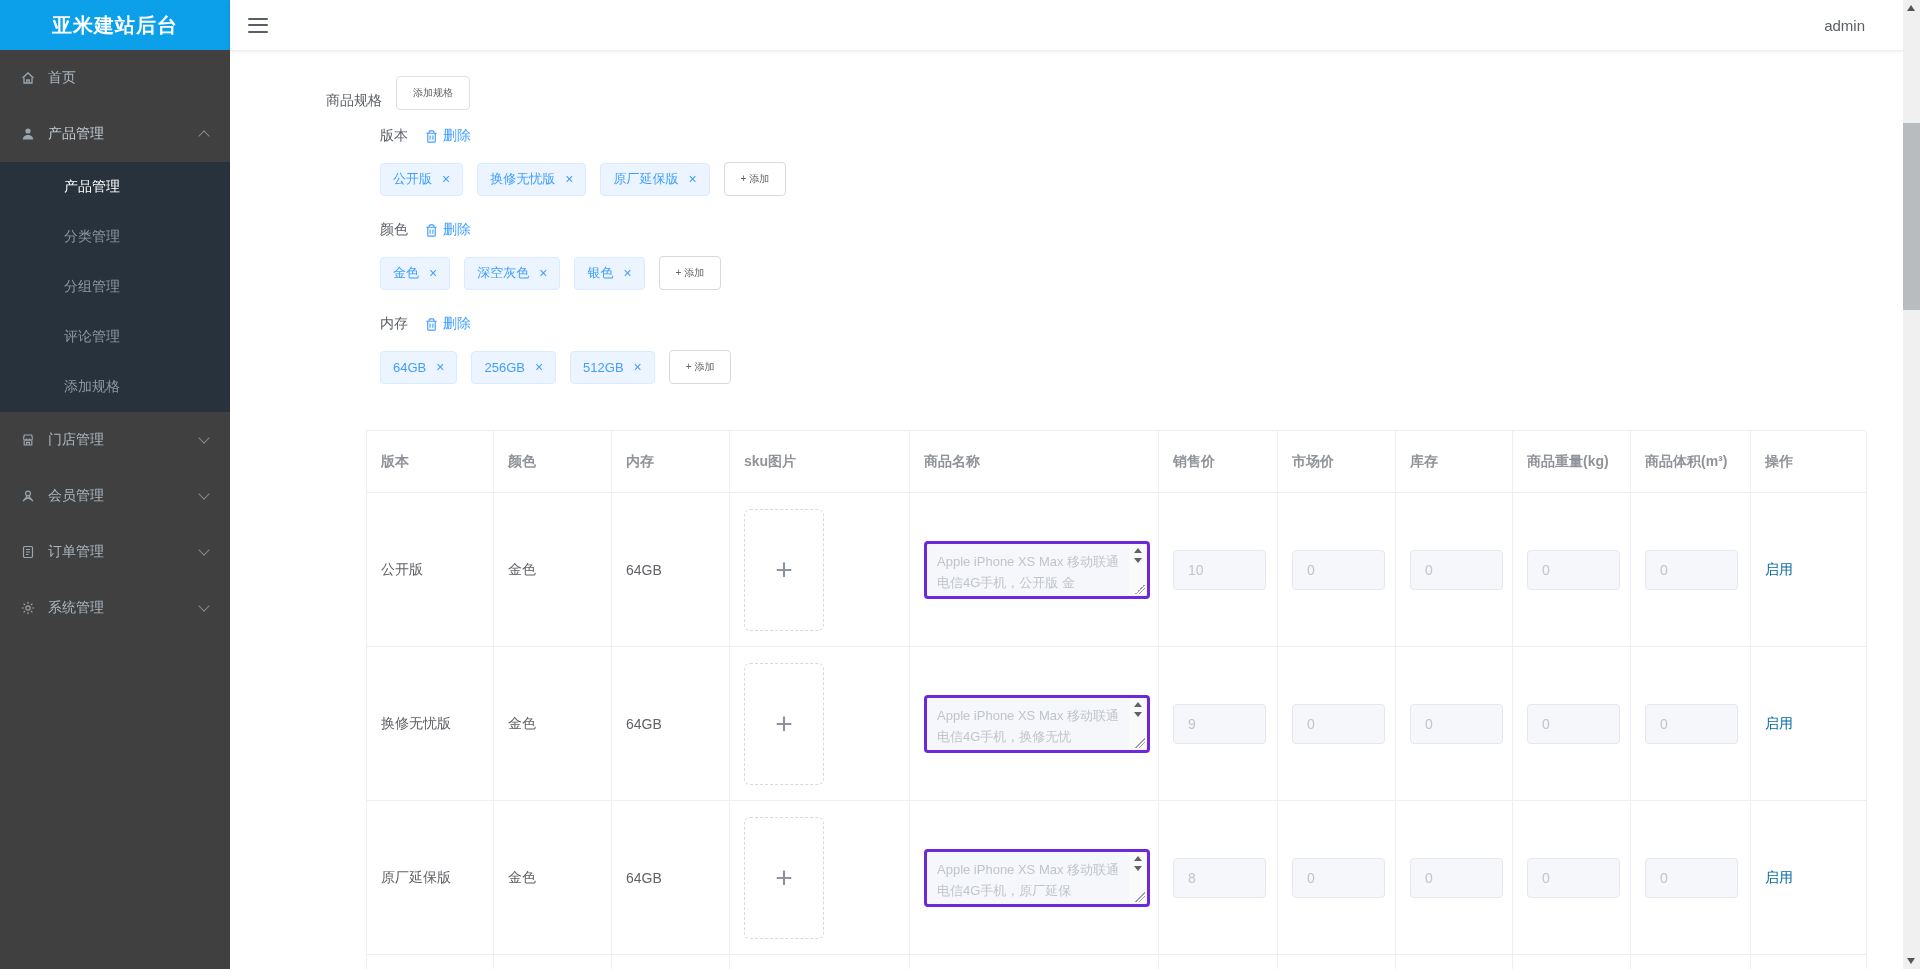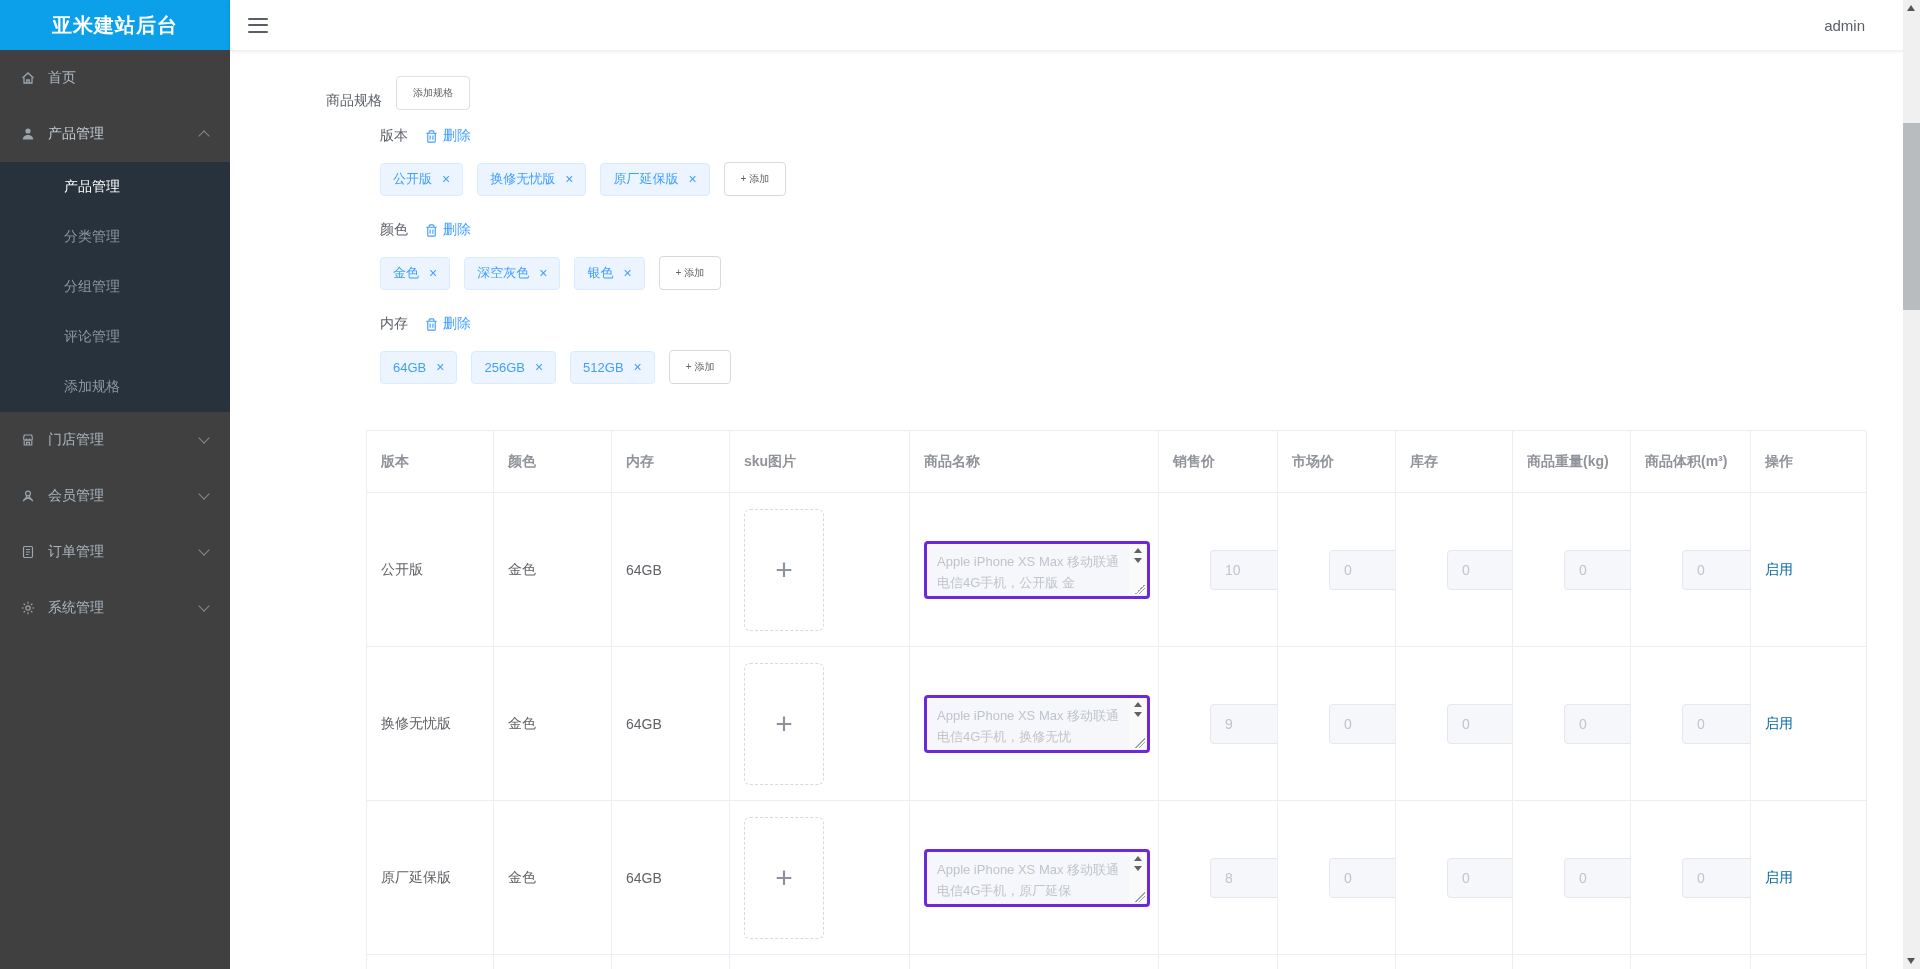--- a/index.html
+++ b/index.html
@@ -79,21 +79,21 @@
     border-bottom:5px solid #606266; margin-bottom:5px; }
   .arrow-down { width:0; height:0; border-left:4px solid transparent; border-right:4px solid transparent;
     border-top:5px solid #606266; }
   .grip { position:absolute; right:1px; bottom:1px; width:12px; height:12px; }
   .grip::before { content:""; position:absolute; right:1px; bottom:1px; width:10px; height:10px;
     background:linear-gradient(135deg, transparent 50%, #9aa0a6 50%, #9aa0a6 56%, transparent 56%,
       transparent 68%, #9aa0a6 68%, #9aa0a6 74%, transparent 74%); }
 
   .num-input { width:93px; height:40px; background:#f5f7fa; border:1px solid #e4e7ed;
     border-radius:4px; color:#c0c4cc; font-size:14px; padding-left:14px;
-    font-family:"Liberation Sans","DejaVu Sans",sans-serif; outline:none;margin-left:37px; }
+    font-family:"Liberation Sans","DejaVu Sans",sans-serif; outline:none; }
   .enable-link { color:#0369a1; font-size:14px; cursor:pointer; }
 
   
   .os-scrollbar { position:fixed; top:0; right:0; width:17px; height:969px;
     background:#f0f0f0; z-index:50; }
   .sb-arrow-up { position:absolute; top:5px; left:4px; width:0; height:0;
     border-left:4px solid transparent; border-right:4px solid transparent;
     border-bottom:6px solid #555; cursor:pointer; }
   .sb-arrow-down { position:absolute; bottom:5px; left:4px; width:0; height:0;
     border-left:4px solid transparent; border-right:4px solid transparent;

